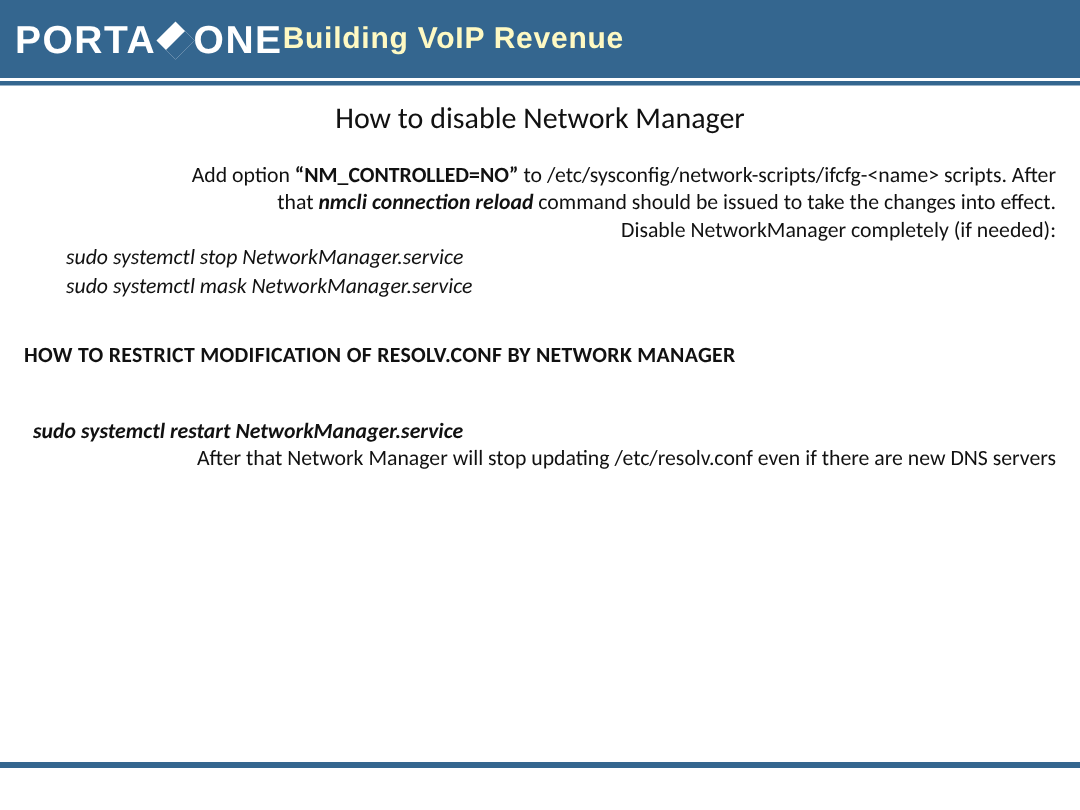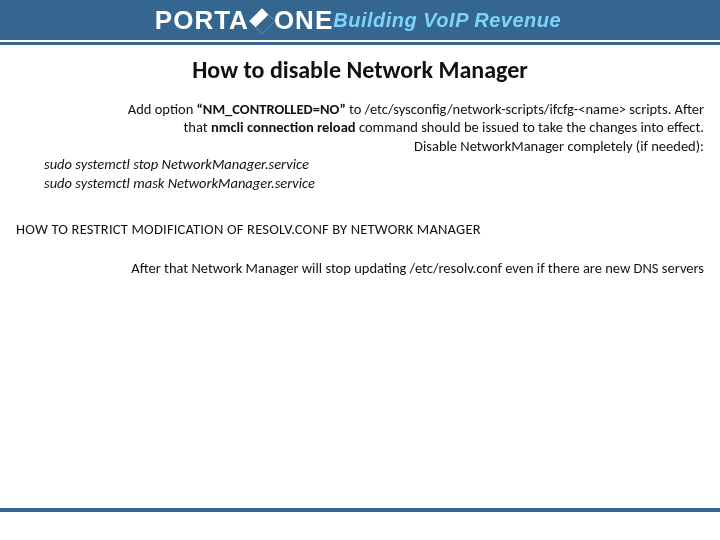--- a/index.html
+++ b/index.html
@@ -6,25 +6,25 @@
     margin: 0;
     padding: 0;
     width: 720px;
     height: 540px;
     font-family: Calibri, Arial, sans-serif;
     background: #ffffff;
     color: #111;
     overflow: hidden;
   }
   .header {
-    height: 40px;
+    height: 52px;
     background: #34668f;
     display: flex;
     align-items: center;
-    justify-content: center;
+    justify-content: flex-start;
     padding: 0 14px 0 10px;
   }
   .logo {
     display: flex;
     align-items: center;
   }
   .logo-text {
     color: #ffffff;
     font-family: Arial, sans-serif;
     font-size: 26px;
@@ -41,57 +41,56 @@
     position: relative;
     top: 1px;
   }
   .logo-icon::after {
     content: "";
     position: absolute;
     inset: 0 0 0 50%;
     background: #34668f;
   }
   .tagline {
-    color: #7dd3fc;
+    color: #fef9c3;
     font-family: Arial, sans-serif;
     font-size: 20px;
     font-weight: 700;
-    font-style: italic;
     letter-spacing: 0.5px;
   }
   .rule {
     height: 3px;
     background: #34668f;
     margin-top: 2px;
   }
   .content {
     padding: 8px 16px 0 16px;
     font-size: 14.5px;
     line-height: 1.28;
   }
   .title {
     text-align: center;
-    font-size: 24px;
-    font-weight: 700;
+    font-size: 20px;
+    font-weight: 400;
     margin: 2px 0 14px 0;
   }
   .para { margin: 0; text-align: right; }
   .bold { font-weight: 700; }
-  .ital { }
+  .ital { font-style: italic; }
   .cmd {
     font-weight: 400;
     font-style: italic;
     padding-left: 28px;
     display: block;
   }
   .subhead {
-    font-weight: 400;
+    font-weight: 700;
     text-transform: uppercase;
     margin-top: 28px;
-    margin-bottom: 20px;
+    margin-bottom: 32px;
     letter-spacing: 0.2px;
   }
   .cmd2 {
     font-weight: 700;
     font-style: italic;
     padding-left: 6px;
     display: block;
   }
   .footrule {
     position: absolute;
@@ -123,16 +122,17 @@
   </p>
   <p class="para">
     <span>that </span><span class="bold ital">nmcli connection reload</span><span> command should be issued to take the changes into effect.</span>
   </p>
   <p class="para">Disable NetworkManager completely (if needed):</p>
   <span class="cmd">sudo systemctl stop NetworkManager.service</span>
   <span class="cmd">sudo systemctl mask NetworkManager.service</span>
 
   <div class="subhead">HOW TO RESTRICT MODIFICATION OF RESOLV.CONF BY NETWORK MANAGER</div>
 
+  <span class="cmd2">sudo systemctl restart NetworkManager.service</span>
   <p class="para">After that Network Manager will stop updating /etc/resolv.conf even if there are new DNS servers</p>
 </div>
 
 <div class="footrule"></div>
 
 </body></html>

